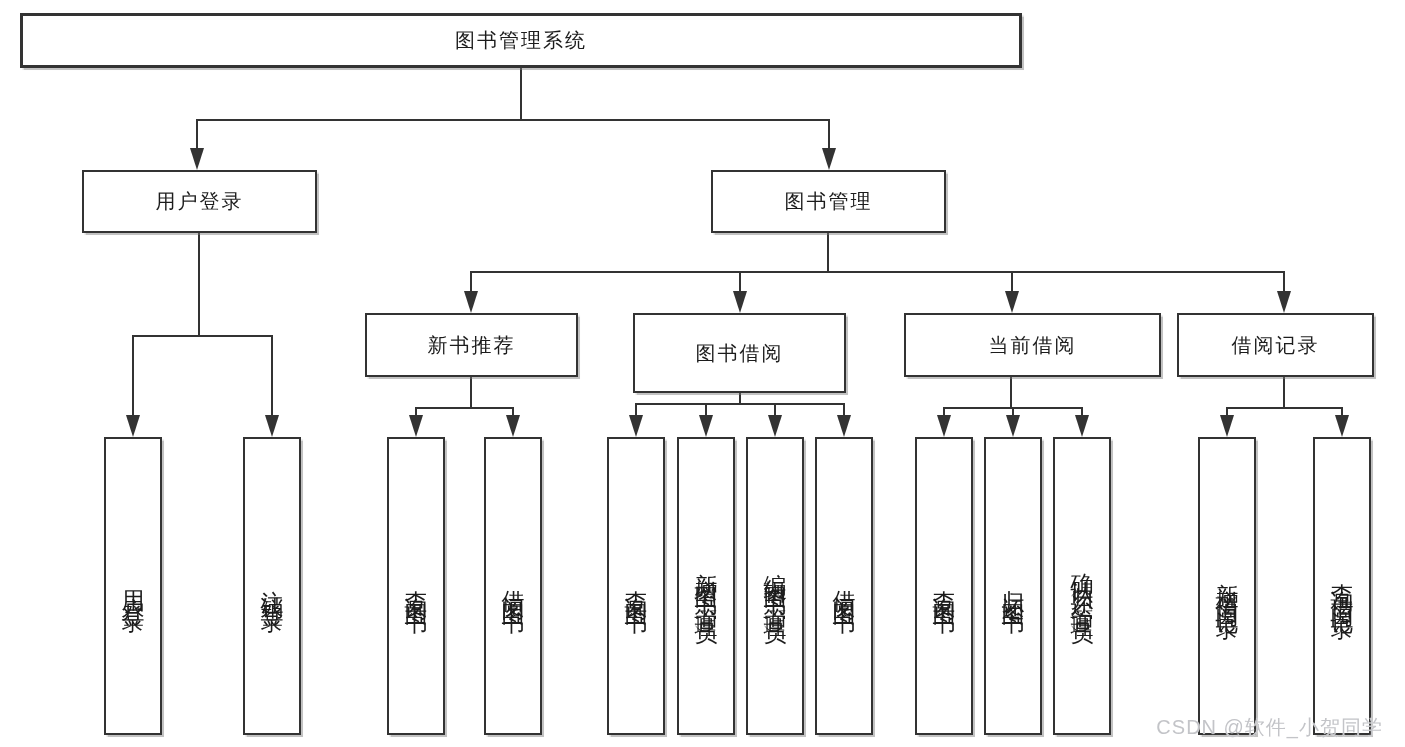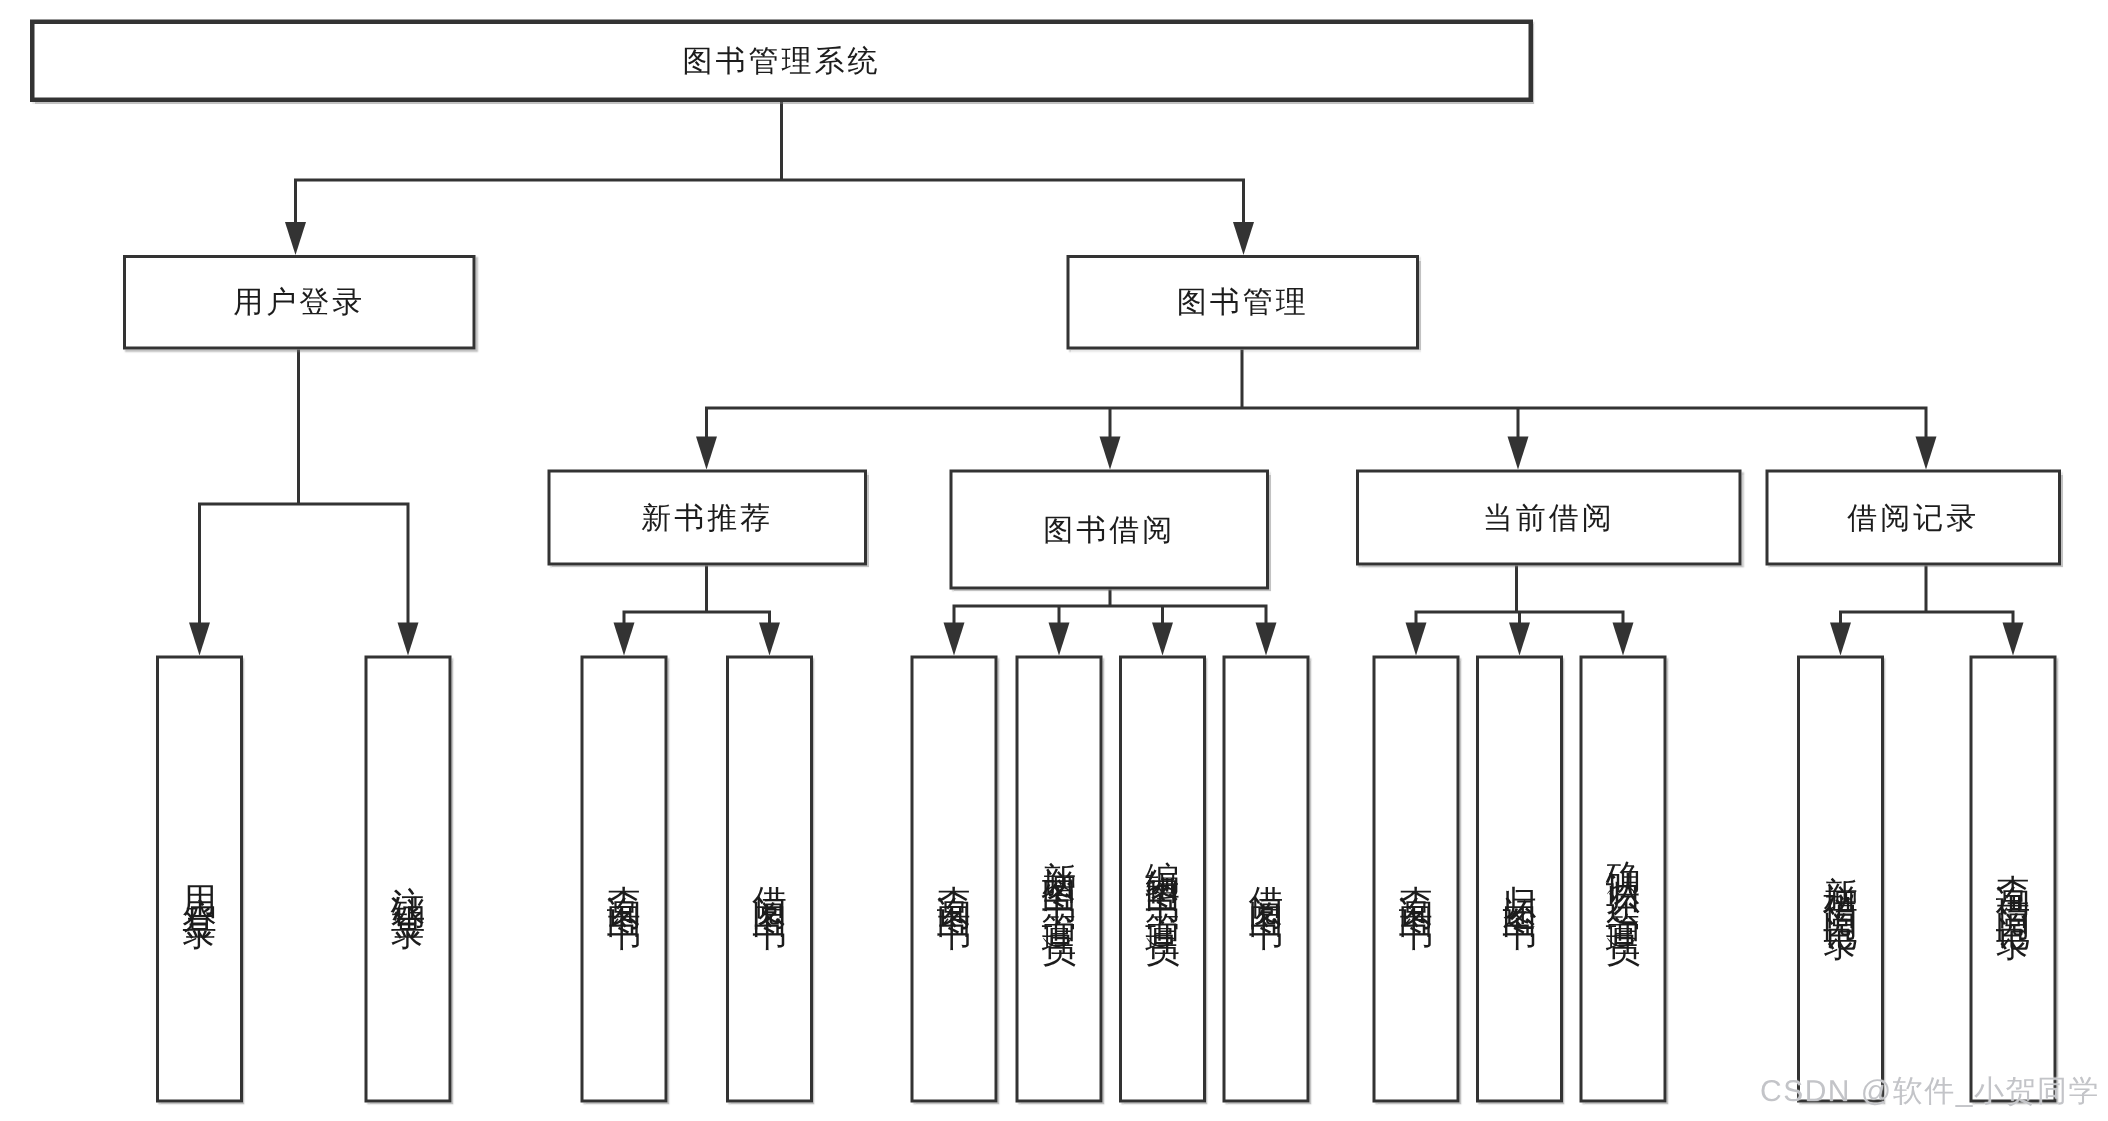--- a/index.html
+++ b/index.html
@@ -23,21 +23,21 @@
     font-size:20px;color:#1c1c1c;letter-spacing:2px;white-space:nowrap;
   }
   .vlabel{
     writing-mode:vertical-rl;
     text-orientation:mixed;
     font-size:23px;color:#1c1c1c;letter-spacing:7px;line-height:1;
     white-space:nowrap;
   }
   #watermark{
     position:absolute;z-index:5;
-    top:714px;right:5px;
+    top:714px;right:22px;
     font-size:20px;color:#c3c4c8;letter-spacing:1px;
     text-shadow:0 0 1px #ffffff;
   }
 </style>
 </head>
 <body>
 
 <svg id="edges" width="1405" height="747" viewBox="0 0 1405 747">
   <g stroke="#333333" stroke-width="2" fill="none" stroke-linecap="square">
 

